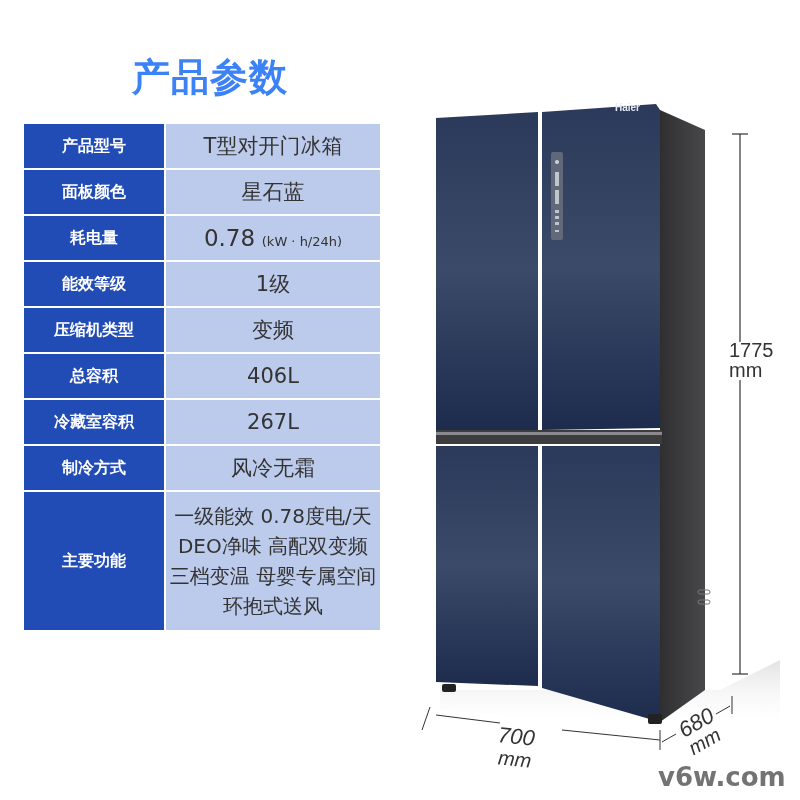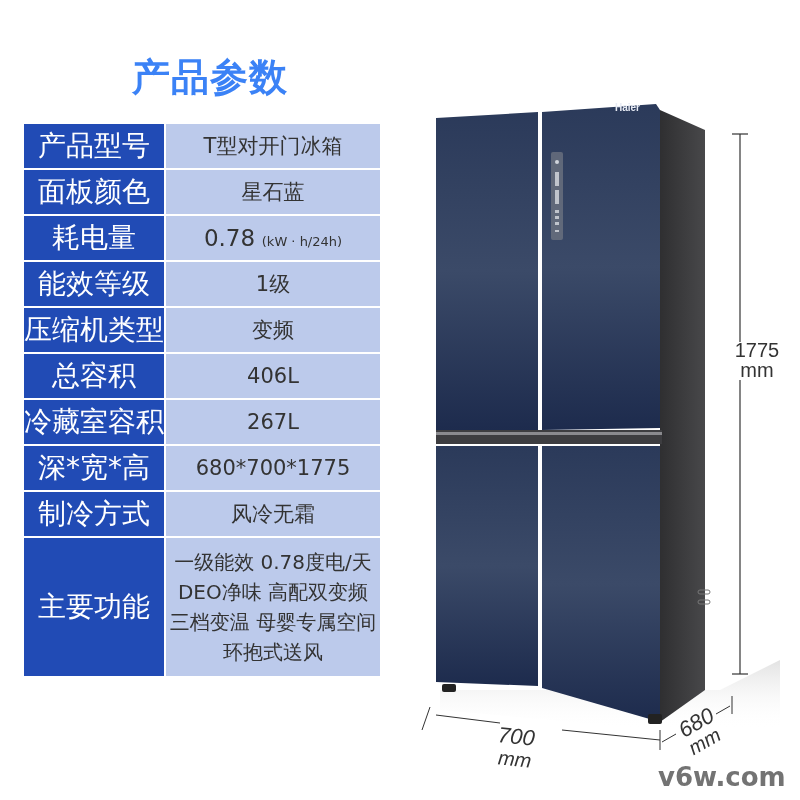--- a/index.html
+++ b/index.html
@@ -2,32 +2,32 @@
 <html><head>
 <meta charset="utf-8">
 <style>
   html, body { margin:0; padding:0; }
   body { width:800px; height:800px; background:#ffffff; position:relative; overflow:hidden;
          font-family:"DejaVu Sans", "Liberation Sans", sans-serif; }
   .title { position:absolute; left:132px; top:52px; font-size:38px; font-weight:bold; color:#3b82f6;
            letter-spacing:1px; line-height:50px; }
   .spec-table { position:absolute; left:24px; top:124px; width:356px; border-collapse:collapse; }
   .spec-table td { border-bottom:2px solid #ffffff; padding:0; height:44px; vertical-align:middle; text-align:center; }
-  .spec-table td.label { width:140px; background:#214bb5; color:#ffffff; font-weight:normal; font-size:28px;
+  .spec-table td.label { width:140px; background:#214bb5; color:#ffffff; font-weight:bold; font-size:16px;
                          border-right:2px solid #ffffff; }
   .spec-table td.value { background:#bccaeb; color:#333333; font-size:21px;margin-top:23px; }
   .spec-table tr.tall td { height:138px; }
   .value .big { font-size:23px;text-align:center; }
   .value .unit { font-size:13px; }
   .value .line { display:block; line-height:30px; font-size:20px; }
 
   .fridge-area { position:absolute; left:420px; top:90px; width:380px; height:710px; }
   svg { display:block; }
   .dim-label { position:absolute; color:#333333; font-family:"Liberation Sans", sans-serif; }
-  .dim-h { left:309px; top:250px; font-size:20px; line-height:20px; text-align:center; width:56px; }
+  .dim-h { left:309px; top:250px; font-size:20px; line-height:20px; text-align:left; width:56px; }
   .dim-w { left:78px; top:634px; font-size:22px; font-style:italic; transform:rotate(6deg); }
   .dim-w-unit { left:78px; top:658px; font-size:20px; font-style:italic; transform:rotate(6deg); }
   .dim-d { left:258px; top:620px; font-size:22px; font-style:italic; transform:rotate(-30deg); }
   .dim-d-unit { left:268px; top:640px; font-size:20px; font-style:italic; transform:rotate(-30deg); }
   .watermark { position:absolute; left:658px; top:762px; font-size:26px; font-weight:bold; color:#737373;
                font-family:"DejaVu Sans", sans-serif; letter-spacing:0px; }
   .brand { position:absolute; left:195px; top:12px; font-size:10px; font-weight:bold; color:#e8ecf5;
            font-family:"Liberation Sans", sans-serif; }
 </style>
 </head>
@@ -60,24 +60,20 @@
     <td class="label">压缩机类型</td>
     <td class="value">变频</td>
   </tr>
   <tr>
     <td class="label">总容积</td>
     <td class="value">406L</td>
   </tr>
   <tr>
     <td class="label">冷藏室容积</td>
     <td class="value">267L</td>
-  </tr>
-  <tr>
-    <td class="label">深*宽*高</td>
-    <td class="value">680*700*1775</td>
   </tr>
   <tr>
     <td class="label">制冷方式</td>
     <td class="value">风冷无霜</td>
   </tr>
   <tr class="tall">
     <td class="label">主要功能</td>
     <td class="value">
       <span class="line">一级能效 0.78度电/天</span>
       <span class="line">DEO净味 高配双变频</span>

